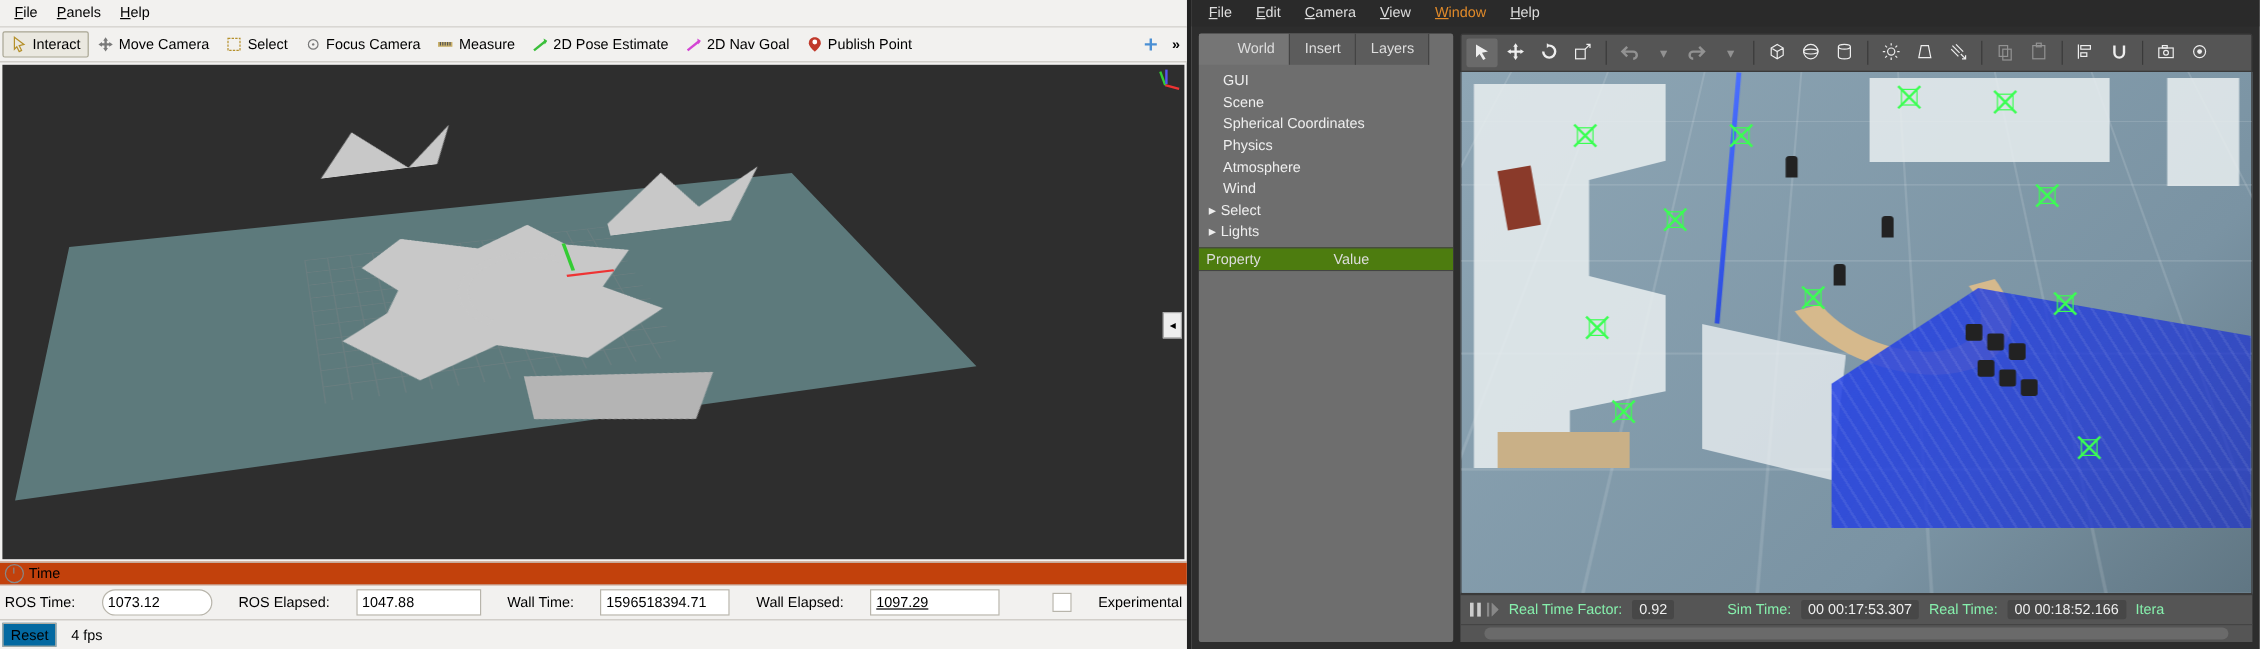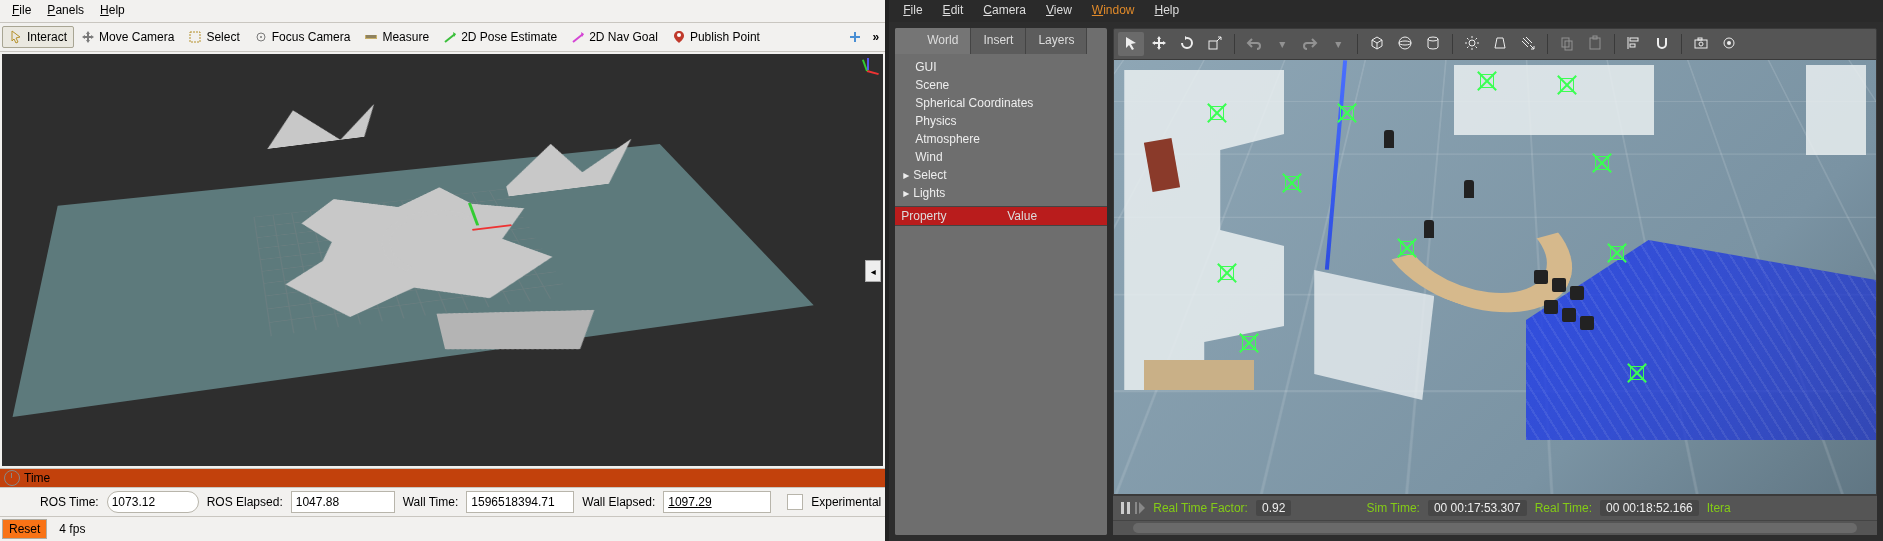--- a/index.html
+++ b/index.html
@@ -30,46 +30,46 @@
   .axis-y { position: absolute; width: 3px; height: 40px; background: #3c3; }
   .axis3d { position: absolute; right: 2px; top: 2px; width: 28px; height: 28px; }
   .axis3d .x { position:absolute; left:14px; top:14px; width:12px; height:2px; background:#e33; transform-origin:left; transform:rotate(15deg);}
   .axis3d .y { position:absolute; left:14px; top:14px; width:12px; height:2px; background:#3c3; transform-origin:left; transform:rotate(-110deg);}
   .axis3d .z { position:absolute; left:14px; top:2px; width:2px; height:12px; background:#55e;}
   .rviz-viewport .side-handle { position: absolute; right: 2px; top: 50%; width: 14px; height: 20px; background: #eee; border: 1px solid #aaa; display:flex; align-items:center; justify-content:center; font-size:10px;}
 
   .time-header { height: 18px; display: flex; align-items: center; background: #c2410c; border-top: 1px solid #c9c6c0; border-bottom: 1px solid #c9c6c0; }
   .time-header .clock { width: 14px; height: 14px; border: 1px solid #888; border-radius: 50%; margin: 0 4px; position:relative;}
   .time-header .clock::after { content:''; position:absolute; left:6px; top:2px; width:1px; height:5px; background:#888;}
-  .time-row { height: 28px; display: flex; align-items: center; background: #f2f1ef; padding: 0 4px; gap: 8px; margin-left: 36px; }
+  .time-row { height: 28px; display: flex; align-items: center; background: #f2f1ef; padding: 0 4px; gap: 22px; }
   .time-row label { white-space: nowrap; }
   .time-row input[type=text] { height: 20px; border: 1px solid #b8b5ab; background: #fff; padding: 0 4px; font-family: inherit; font-size: 12px; }
   .chk { width: 14px; height: 14px; border: 1px solid #b8b5ab; background: #fff; display:inline-block;}
   .bottom-row { height: 24px; display: flex; align-items: center; background: #f2f1ef; border-top: 1px solid #c9c6c0; padding: 0 2px; }
-  .reset-btn { border: 1px solid #b0ada3; padding: 2px 6px; background: #f97316; margin-right: 6px; cursor:pointer;}
+  .reset-btn { border: 1px solid #b0ada3; padding: 2px 6px; background: #0369a1; margin-right: 6px; cursor:pointer;}
   .hint { flex: 1; }
   .hint b { font-weight: bold; }
   .fps { padding: 0 6px; }
 
   
   .gazebo { flex: 1; display: flex; flex-direction: column; background: #2d2d2d; color: #ddd; }
   .gz-menubar { height: 22px; display: flex; align-items: stretch; padding: 0 6px; gap: 4px; background: #2a2a2a; }
   .gz-menu { padding: 3px 8px; cursor: pointer; }
   .gz-menu.active { color: #e08a2a; }
   .gz-menu .mn { text-decoration: underline; }
   .gz-body { flex: 1; display: flex; min-height: 0; }
   .gz-left { flex: 0 0 212px; background: #6e6e6e; display: flex; flex-direction: column; margin: 6px 4px 6px 6px; border-radius: 2px; overflow:hidden; }
   .gz-tabs { height: 26px; display: flex; }
   .gz-tab { flex: 0 0 auto; padding: 5px 12px; background: #5c5c5c; border-right: 1px solid #444; cursor: pointer; font-size: 12px; }
   .gz-tab.active { background: #757575; padding-left: 32px; }
   .gz-tree { padding: 4px 8px; line-height: 18px; font-size: 12px; color: #eee; flex:0 0 auto; }
   .gz-tree .item { padding-left: 12px; }
   .gz-tree .item.exp { padding-left: 0; }
   .gz-tree .tw { display:inline-block; width:10px; }
-  .gz-prophead { display: flex; background: #b91c1c; border-top: 1px solid #444; border-bottom: 1px solid #444; justify-content: flex-end; }
+  .gz-prophead { display: flex; background: #4d7c0f; border-top: 1px solid #444; border-bottom: 1px solid #444; justify-content: flex-end; }
   .gz-prophead div { flex: 1; padding: 2px 6px; font-size: 12px; }
   .gz-propbody { flex: 1; background: #6e6e6e; }
 
   .gz-right { flex: 1; display: flex; flex-direction: column; margin: 6px 6px 6px 2px; min-width:0;}
   .gz-toolbar { height: 30px; background: #555; border: 1px solid #3a3a3a; border-radius: 2px 2px 0 0; display: flex; align-items: center; padding: 0 4px; gap: 2px; }
   .gtbtn { width: 26px; height: 24px; display: flex; align-items: center; justify-content: center; border-radius: 2px; color: #eee; cursor:pointer; }
   .gtbtn.active { background: #6a6a6a; }
   .gtbtn.dis { opacity: 0.4; }
   .sep { width: 1px; height: 20px; background: #3a3a3a; margin: 0 4px; }
 
@@ -103,21 +103,21 @@
   .waypoint::after  { left: 12px; top: 0; width: 2px; height: 26px; transform: rotate(-45deg); }
   .waypoint .box { position:absolute; inset:6px; border:1px solid #3bff52; }
   .person { position:absolute; width:10px; height:18px; background:#222; border-radius:3px 3px 0 0;}
   .chair { position:absolute; width:14px; height:14px; background:#222; border-radius:2px;}
   .cab   { position:absolute; background:#c9b087;}
   .red   { position:absolute; background:#8a3a2a;}
 
   .gz-status { height: 24px; background: #555; border-top: 1px solid #3a3a3a; display: flex; align-items: center; padding: 0 8px; gap: 8px; font-size: 12px; color: #ccc; }
   .play-pause { display:flex; gap:4px; }
   .pp { width:10px; display:flex; justify-content:center; align-items:center;}
-  .gz-status .lbl { color: #84cc16; }
+  .gz-status .lbl { color: #86efac; }
   .gz-status .val { color: #eee; background: #474747; padding: 1px 6px; border-radius: 2px; }
   .gz-scroll { height: 14px; background: #555; border-top:1px solid #444; position:relative;}
   .gz-scroll .thumb { position:absolute; left:20px; right:20px; top:2px; bottom:2px; background:#6a6a6a; border-radius:5px;}
 </style>
 </head>
 <body>
 
 <div class="rviz">
 
   <div class="rviz-menubar">

